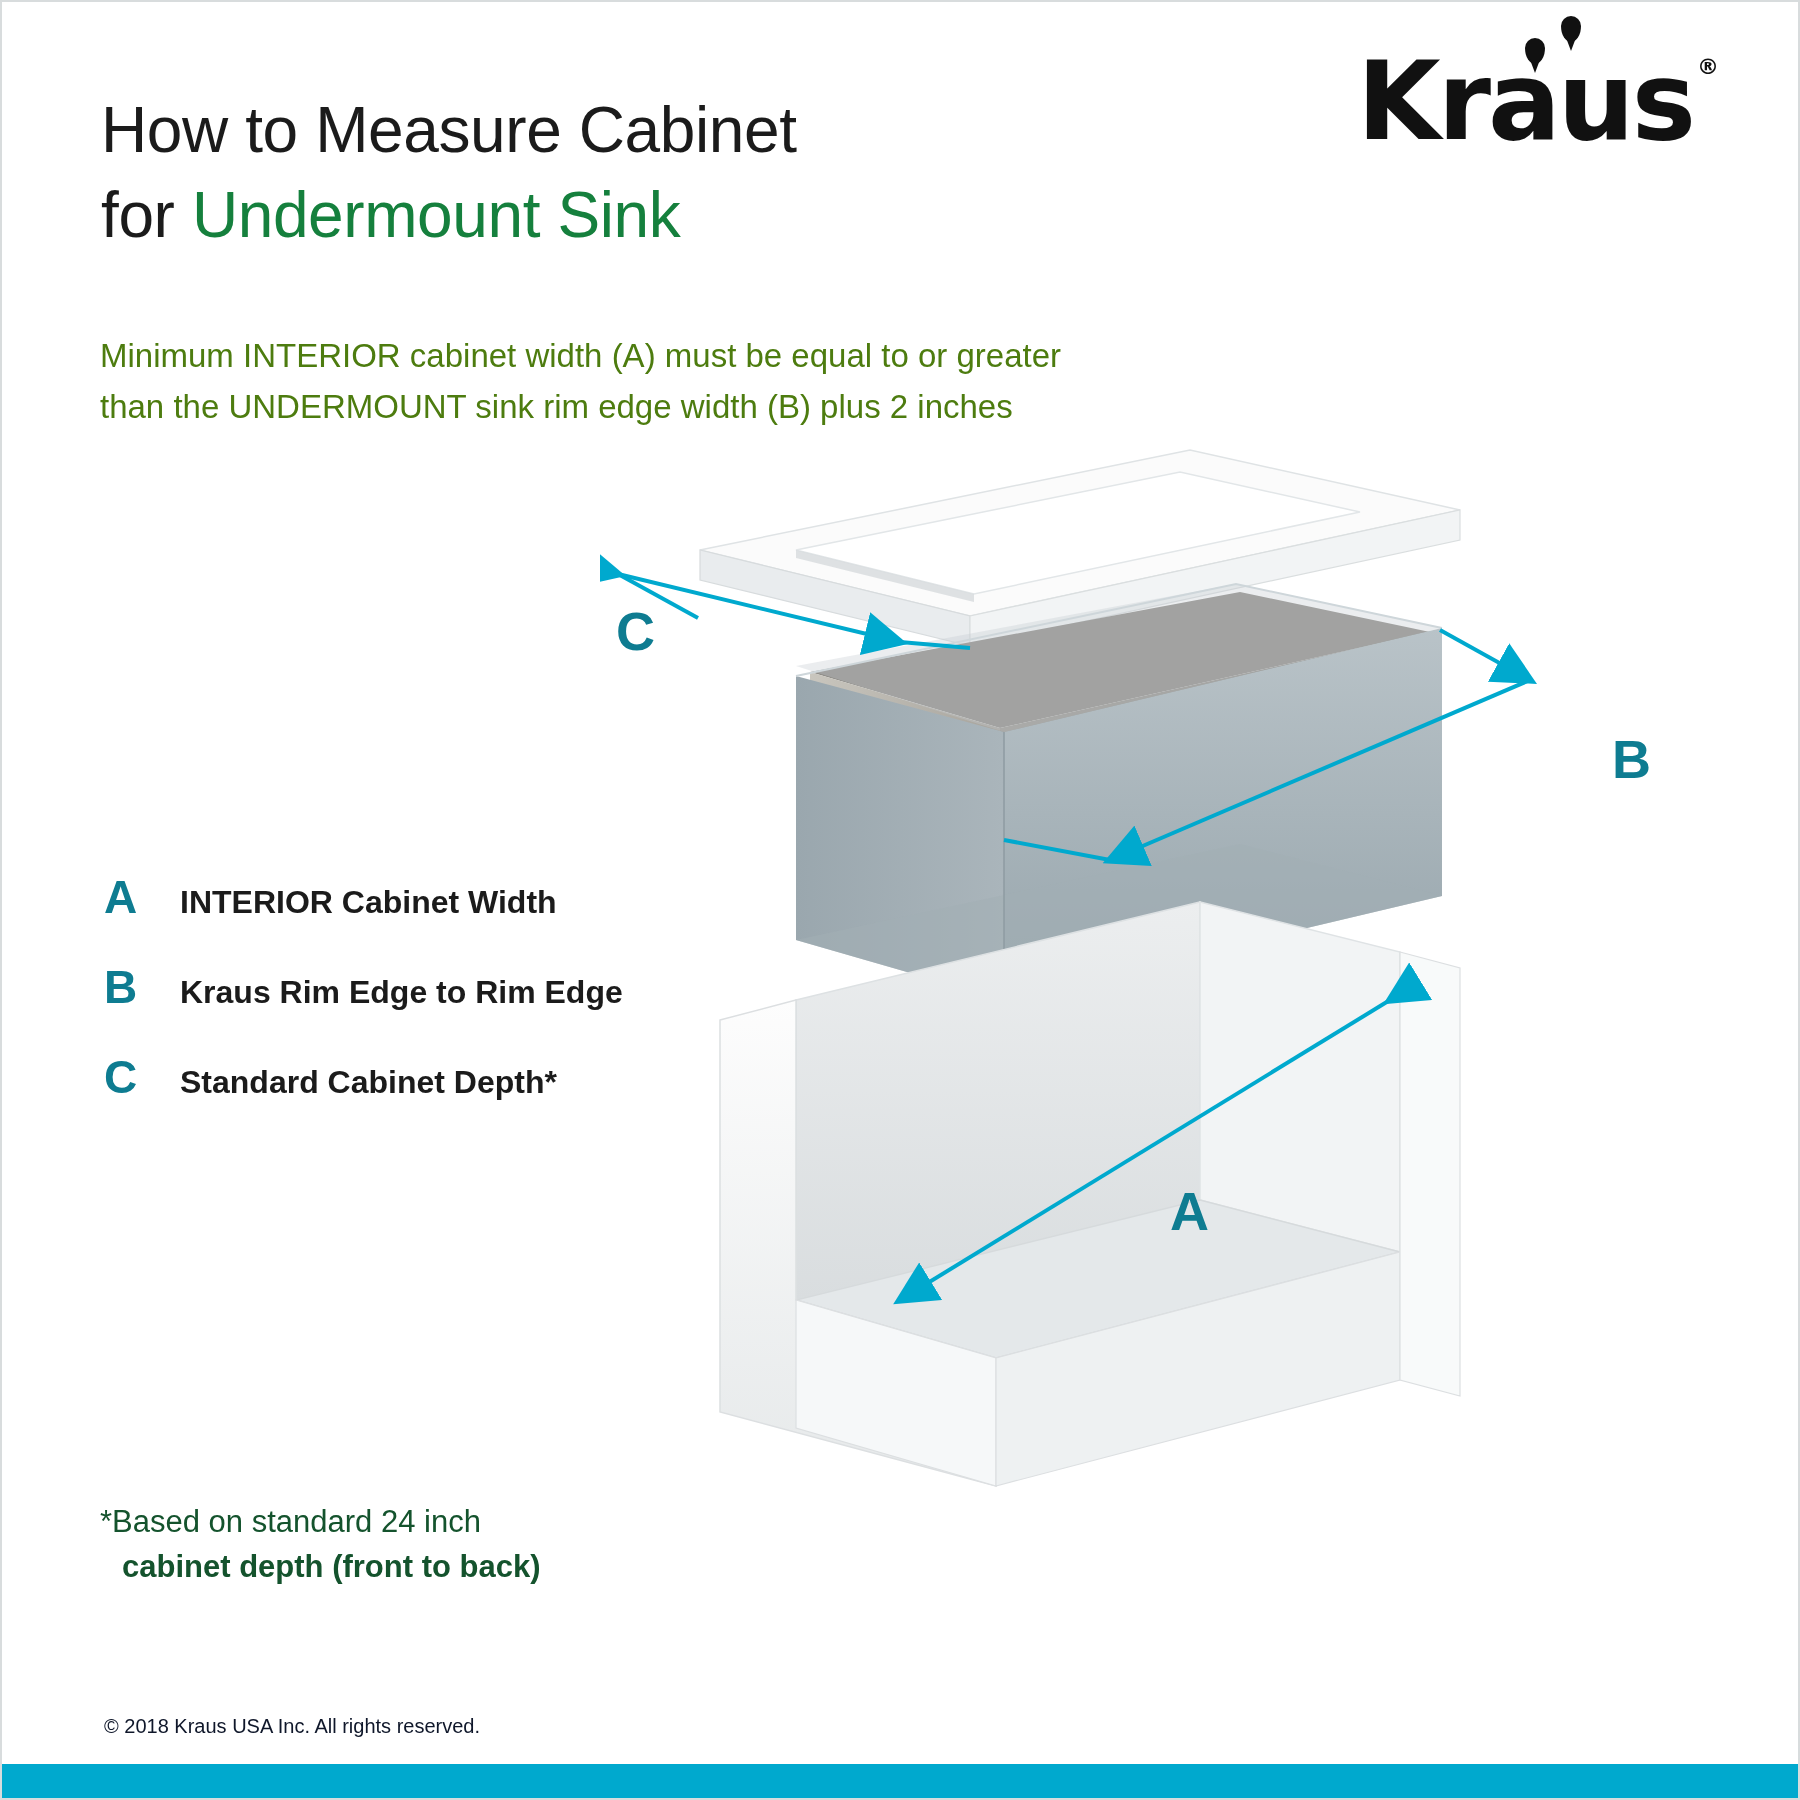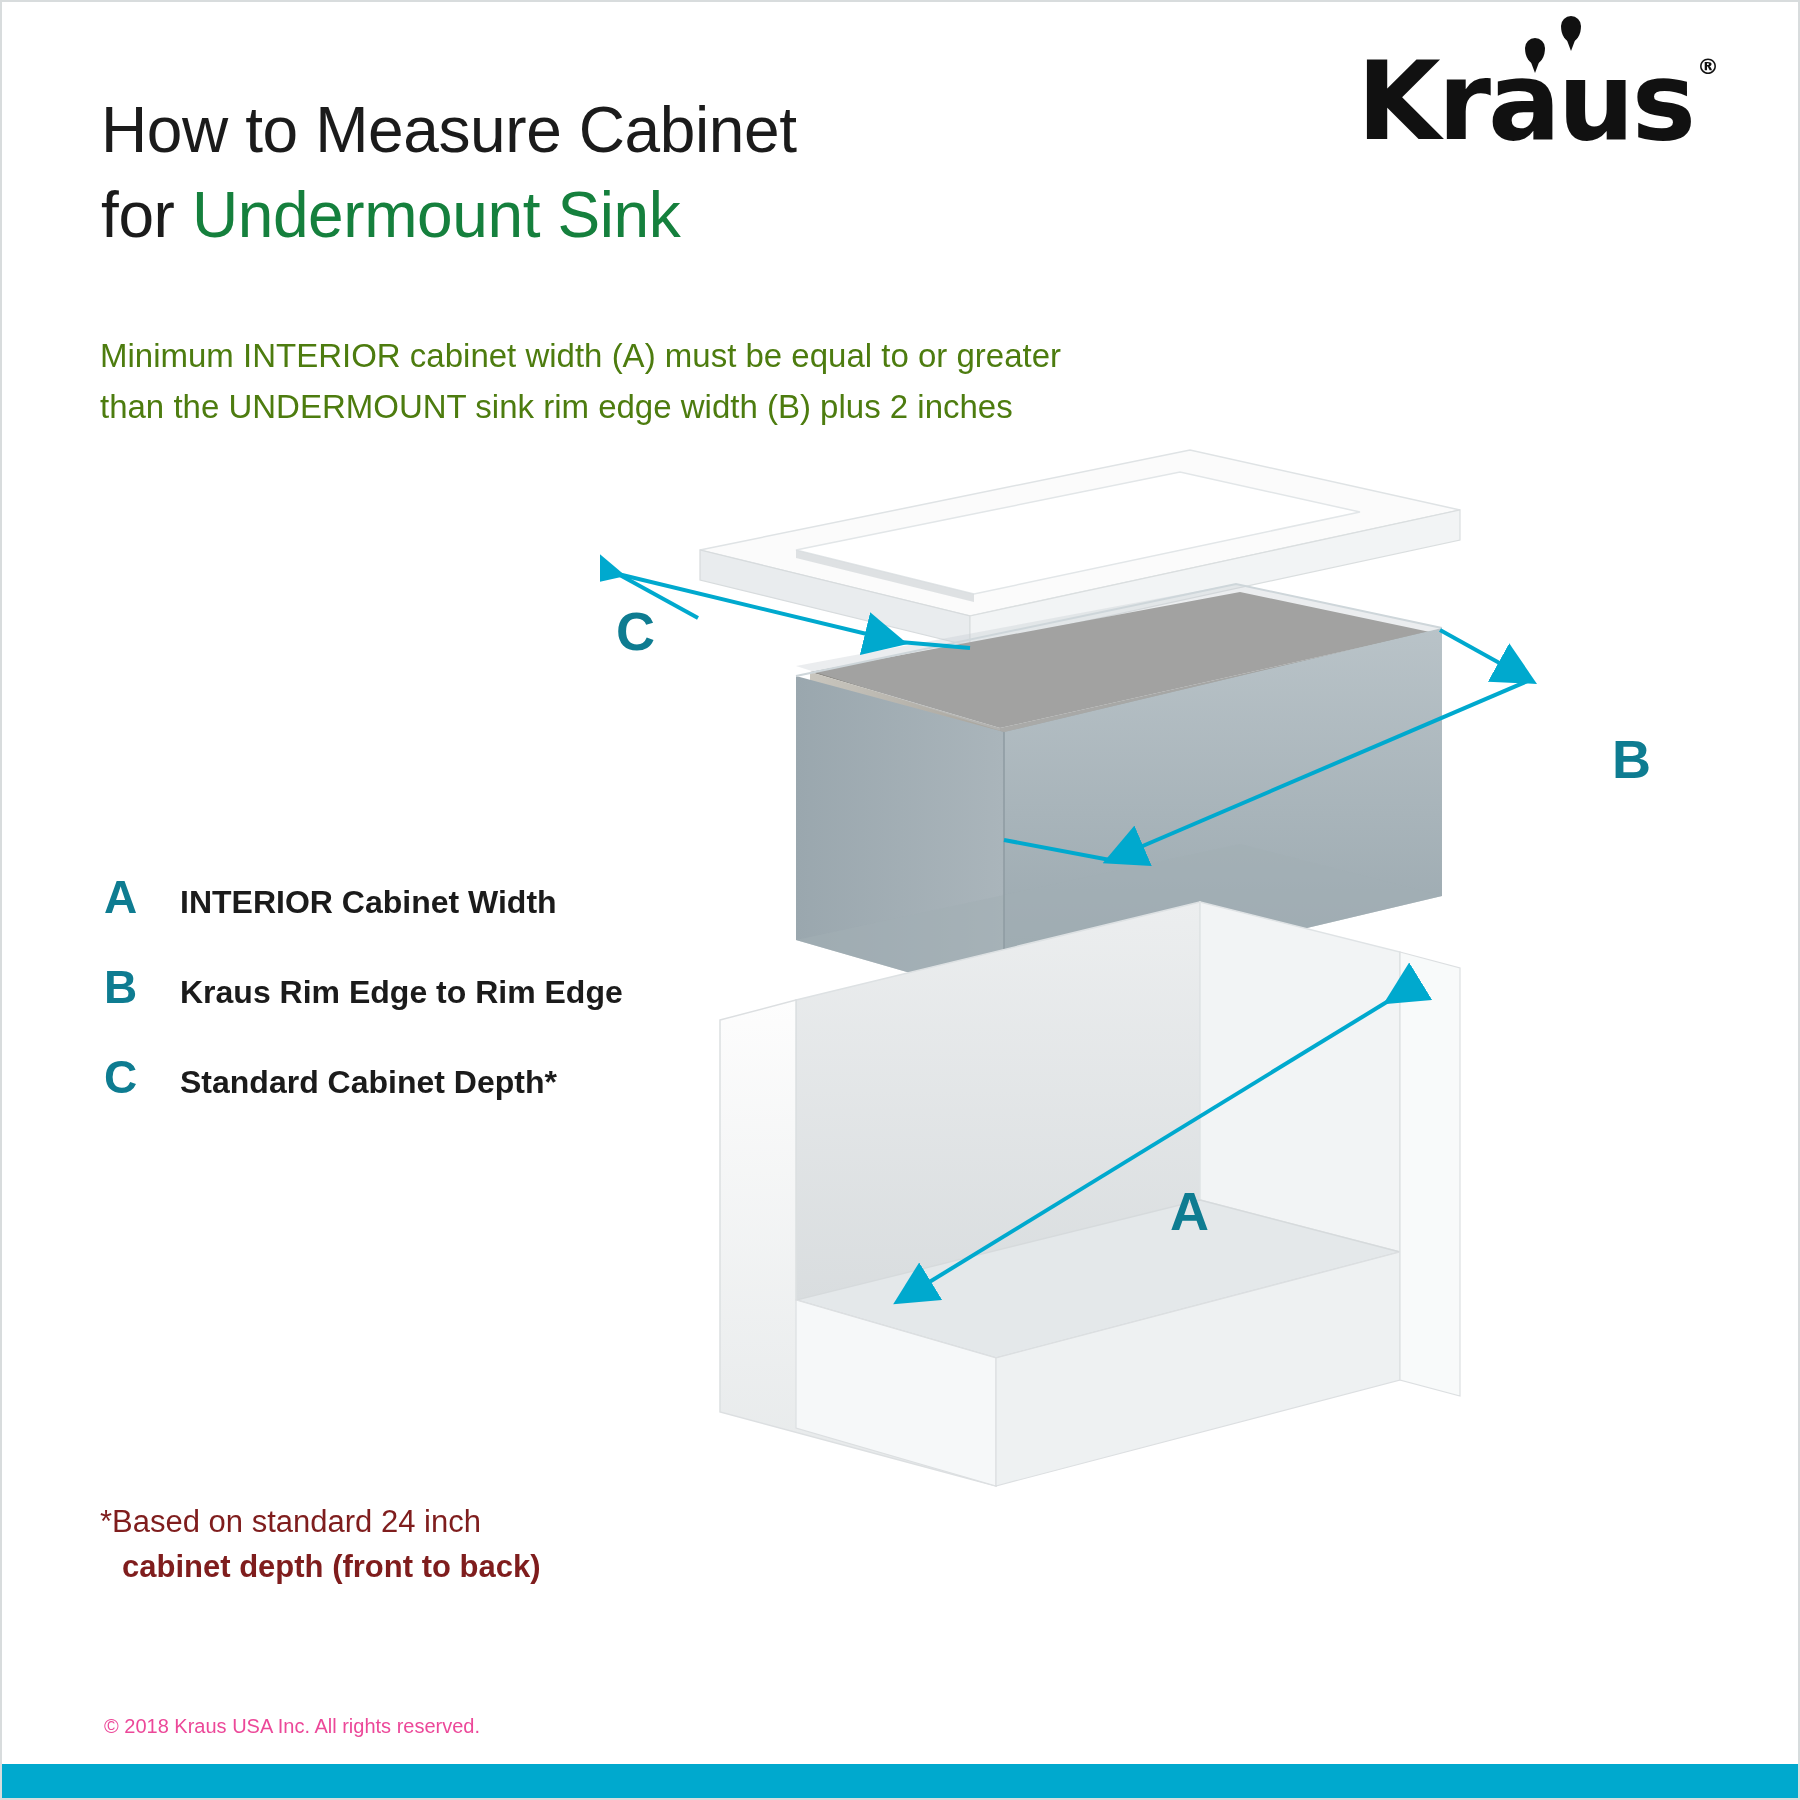--- a/index.html
+++ b/index.html
@@ -128,33 +128,33 @@
     font-weight: bold;
     color: #1b1b1b;
   }
   .footnote {
     position: absolute;
     left: 100px;
     top: 1500px;
     width: 660px;
     font-size: 31px;
     line-height: 1.45;
-    color: #7f1d1d;
+    color: #14532d;
   }
   .footnote .indent {
     display: block;
     padding-left: 22px;
     font-weight: bold;
   }
   .copyright {
     position: absolute;
     left: 104px;
     bottom: 62px;
     font-size: 20px;
-    color: #ec4899;
+    color: #0f172a;
   }
   
   .art {
     position: absolute;
     left: 600px;
     top: 440px;
     width: 1150px;
     height: 1300px;
   }
   .art svg { display: block; }

